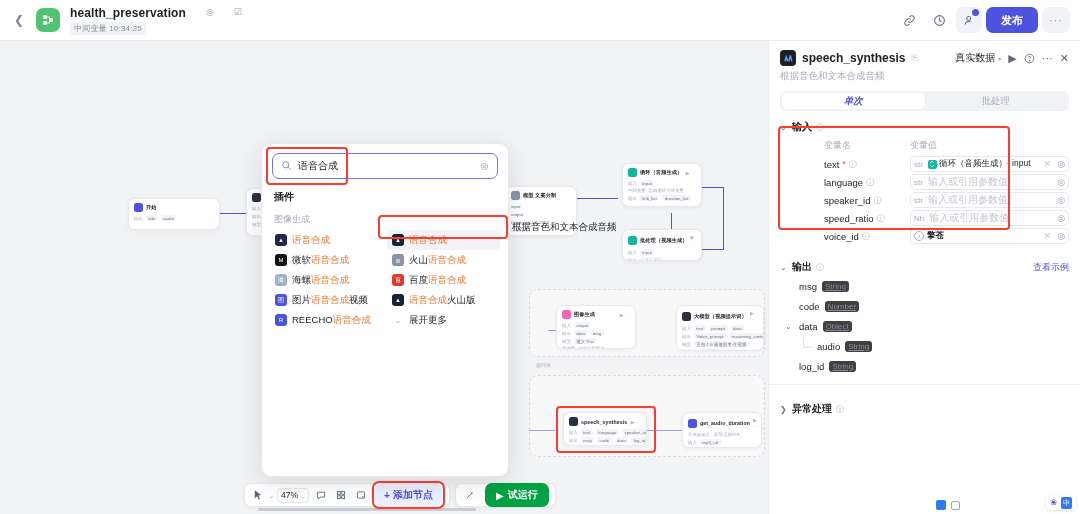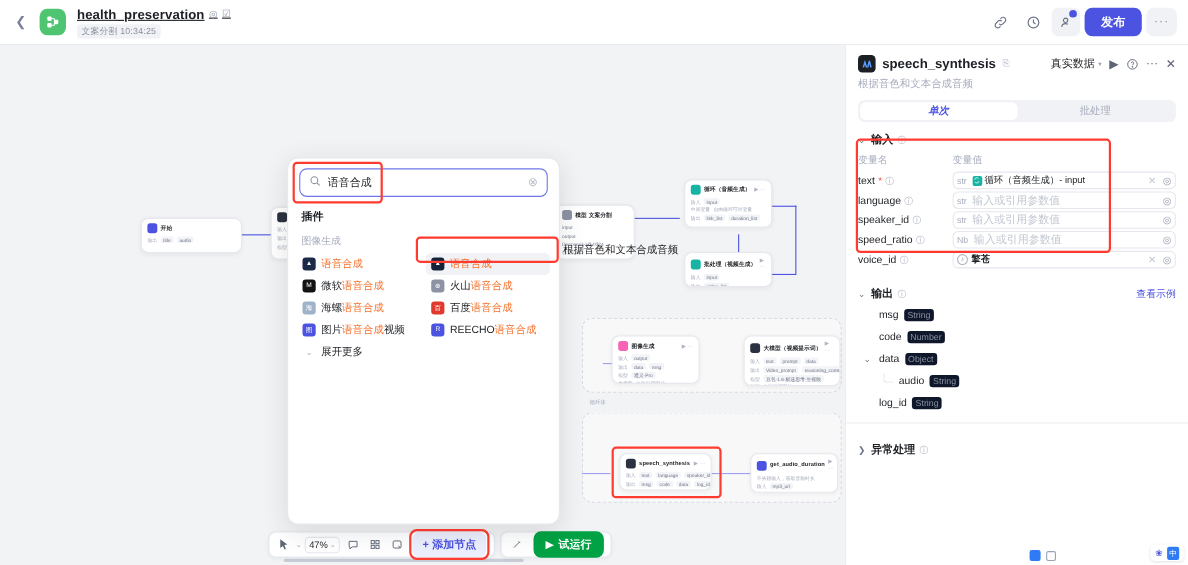--- a/index.html
+++ b/index.html
@@ -23,21 +23,21 @@
     align-items: center; justify-content: center; color: #7a8299; font-size: 12px;
     border-radius: 5px; cursor: pointer;
   }
   .app-logo {
     width: 24px; height: 24px; border-radius: 7px; background: #4fc571;
     margin-left: 6px; display: flex; align-items: center; justify-content: center;
     flex: none;
   }
   .app-logo svg { display:block; }
   .title-wrap { margin-left: 10px; display: flex; flex-direction: column; justify-content: center; }
-  .title-row { display: flex; align-items: center; gap: 4px; text-decoration: underline; }
+  .title-row { display: flex; align-items: center; gap: 20px; }
   .app-title { font-size: 12px; font-weight: bold; color: #1c1f23; letter-spacing: .1px; }
   .title-ico { color: #9aa1b2; font-size: 9px; line-height: 1; }
   .save-row { display: flex; align-items: center; margin-top: 2px; }
   .save-badge {
     font-size: 8px; color: #8a90a2; background: #f1f2f5;
     padding: 1px 4px; border-radius: 3px; letter-spacing: .2px;
   }
   .top-actions { margin-left: auto; display: flex; align-items: center; gap: 4px; padding-right: 10px; }
   .tb-icon {
     width: 26px; height: 26px; border-radius: 6px; display: flex;
@@ -205,21 +205,21 @@
   }
   .seg-item.active { background: #fff; color: #4b53e0; font-weight: bold; font-style: italic; }
   .rp-body { flex: 1; overflow: hidden; position: relative; }
   .sect-hd {
     display: flex; align-items: center; gap: 4px; padding: 9px 11px 0 11px;
   }
   .chev { color: #6b7386; font-size: 8px; width: 8px; }
   .sect-t { font-size: 10px; font-weight: bold; color: #1c1f23; }
   .i-ico { color: #b0b5c3; font-size: 8px; }
   .link-r { margin-left: auto; font-size: 9px; color: #4b53e0; cursor: pointer; }
-  .vtable { margin: 5px 11px 0 11px; }
+  .vtable { margin: 5px 11px 0 11px; padding-left: 44px; }
   .vhead { display: flex; font-size: 9px; color: #a7adbd; padding-bottom: 3px; }
   .vhead .c1 { width: 86px; }
   .vrow { display: flex; align-items: center; height: 18px; margin-bottom: 0px; }
   .vname { width: 86px; display: flex; align-items: center; gap: 3px; font-size: 9.5px; color: #1c1f23; }
   .req { color: #f5483b; font-size: 9px; }
   .vfield {
     flex: 1; height: 16px; border: 1px solid #e6e8ee; border-radius: 5px;
     display: flex; align-items: center; padding: 0 3px; gap: 3px; background: #fff;
   }
   .type-tag {
@@ -238,22 +238,23 @@
   .fld-target { color: #9aa1b2; font-size: 9px; margin-left: 3px; cursor: pointer; }
   .voice-badge {
     width: 10px; height: 10px; border-radius: 50%; border: 1px solid #b0b5c3;
     display: flex; align-items: center; justify-content: center; flex: none;
     font-size: 6px; color: #8a90a2;
   }
   .out-row { display: flex; align-items: center; gap: 5px; height: 20px; padding-left: 30px; }
   .out-row.nested { padding-left: 48px; }
   .out-name { font-size: 9.5px; color: #1c1f23; }
   .out-type {
-    font-size: 8px; color: #8a90a2; background: #0f172a; border-radius: 3px;
+    font-size: 8px; color: #8a90a2; background: #404040; border-radius: 3px;
     padding: 1px 3px;
+    text-decoration: underline;
   }
   .out-chev { color: #6b7386; font-size: 8px; position: absolute; margin-left: -14px; }
   .tree-el {
     position: absolute; margin-left: -14px; width: 9px; height: 9px;
     border-left: 1px solid #dfe2e8; border-bottom: 1px solid #dfe2e8;
     margin-top: -5px; border-bottom-left-radius: 3px;
   }
   .divider { height: 1px; background: #eceef2; margin: 8px 0 0 0; }
 
   .ime-bar {
@@ -283,21 +284,21 @@
       <path d="M6 4h2.5M6 10h2.5M8.5 4v3M8.5 10V7" stroke="#fff" stroke-width="0.9" fill="none"></path>
     </svg>
   </div>
   <div class="title-wrap">
     <div class="title-row">
       <span class="app-title">health_preservation</span>
       <span class="title-ico">◎</span>
       <span class="title-ico">☑</span>
     </div>
     <div class="save-row">
-      <span class="save-badge">文案分割 10:34:25</span>
+      <span class="save-badge">中间变量 10:34:25</span>
     </div>
   </div>
   <div class="top-actions">
     <div class="tb-icon">
       <svg width="13" height="13" viewBox="0 0 16 16" fill="none" stroke="#6b7386" stroke-width="1.3">
         <path d="M6.5 9.5a3 3 0 004.2 0l2-2a3 3 0 10-4.2-4.2l-.6.6"></path>
         <path d="M9.5 6.5a3 3 0 00-4.2 0l-2 2a3 3 0 104.2 4.2l.6-.6"></path>
       </svg>
     </div>
     <div class="tb-icon">
@@ -571,20 +572,24 @@
       <span class="plug-ico" style="background:#9fb3c8">海</span>
       <span class="plug-lbl">海螺<em>语音合成</em></span>
     </div>
     <div class="plug-item">
       <span class="plug-ico" style="background:#e03a2f">百</span>
       <span class="plug-lbl">百度<em>语音合成</em></span>
     </div>
     <div class="plug-item">
       <span class="plug-ico" style="background:#4b53e0">图</span>
       <span class="plug-lbl">图片<em>语音合成</em>视频</span>
+    </div>
+    <div class="plug-item">
+      <span class="plug-ico" style="background:#152238">▲</span>
+      <span class="plug-lbl"><em>语音合成</em>火山版</span>
     </div>
     <div class="plug-item">
       <span class="plug-ico" style="background:#4b53e0">R</span>
       <span class="plug-lbl">REECHO<em>语音合成</em></span>
     </div>
     <div class="expand-row">
       <span class="expand-ico">⌄</span>
       <span class="plug-lbl">展开更多</span>
     </div>
   </div>

